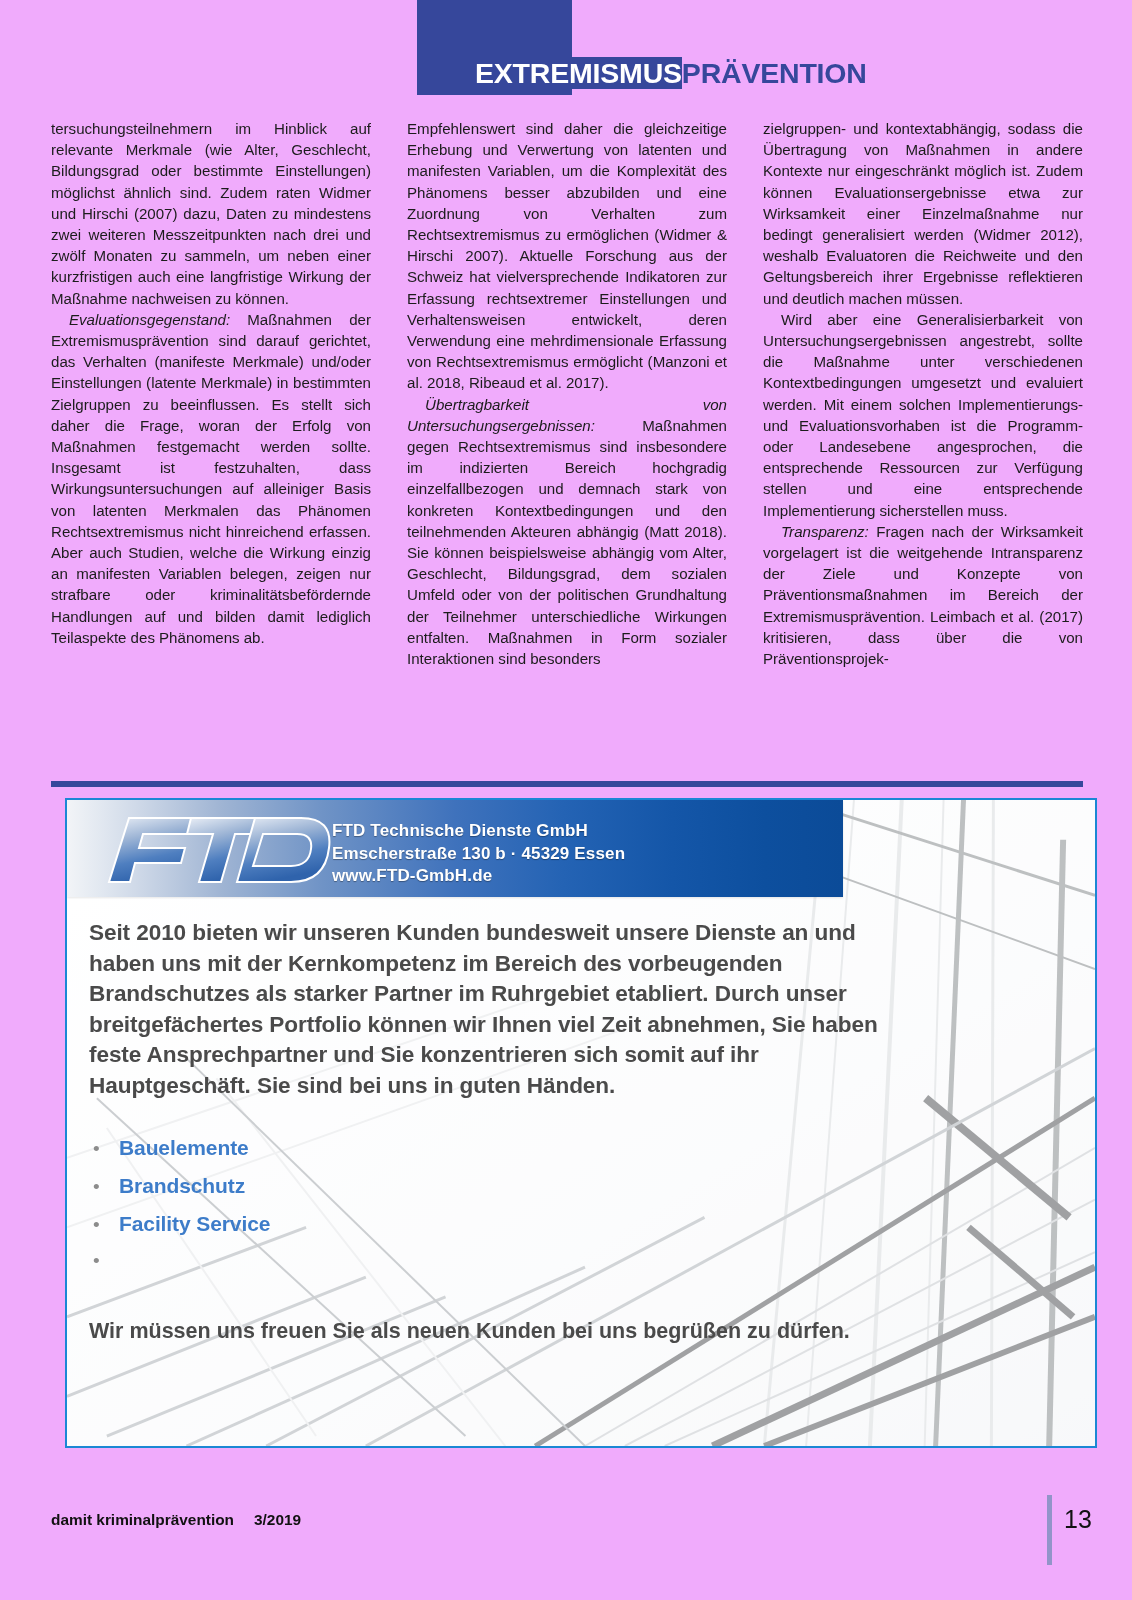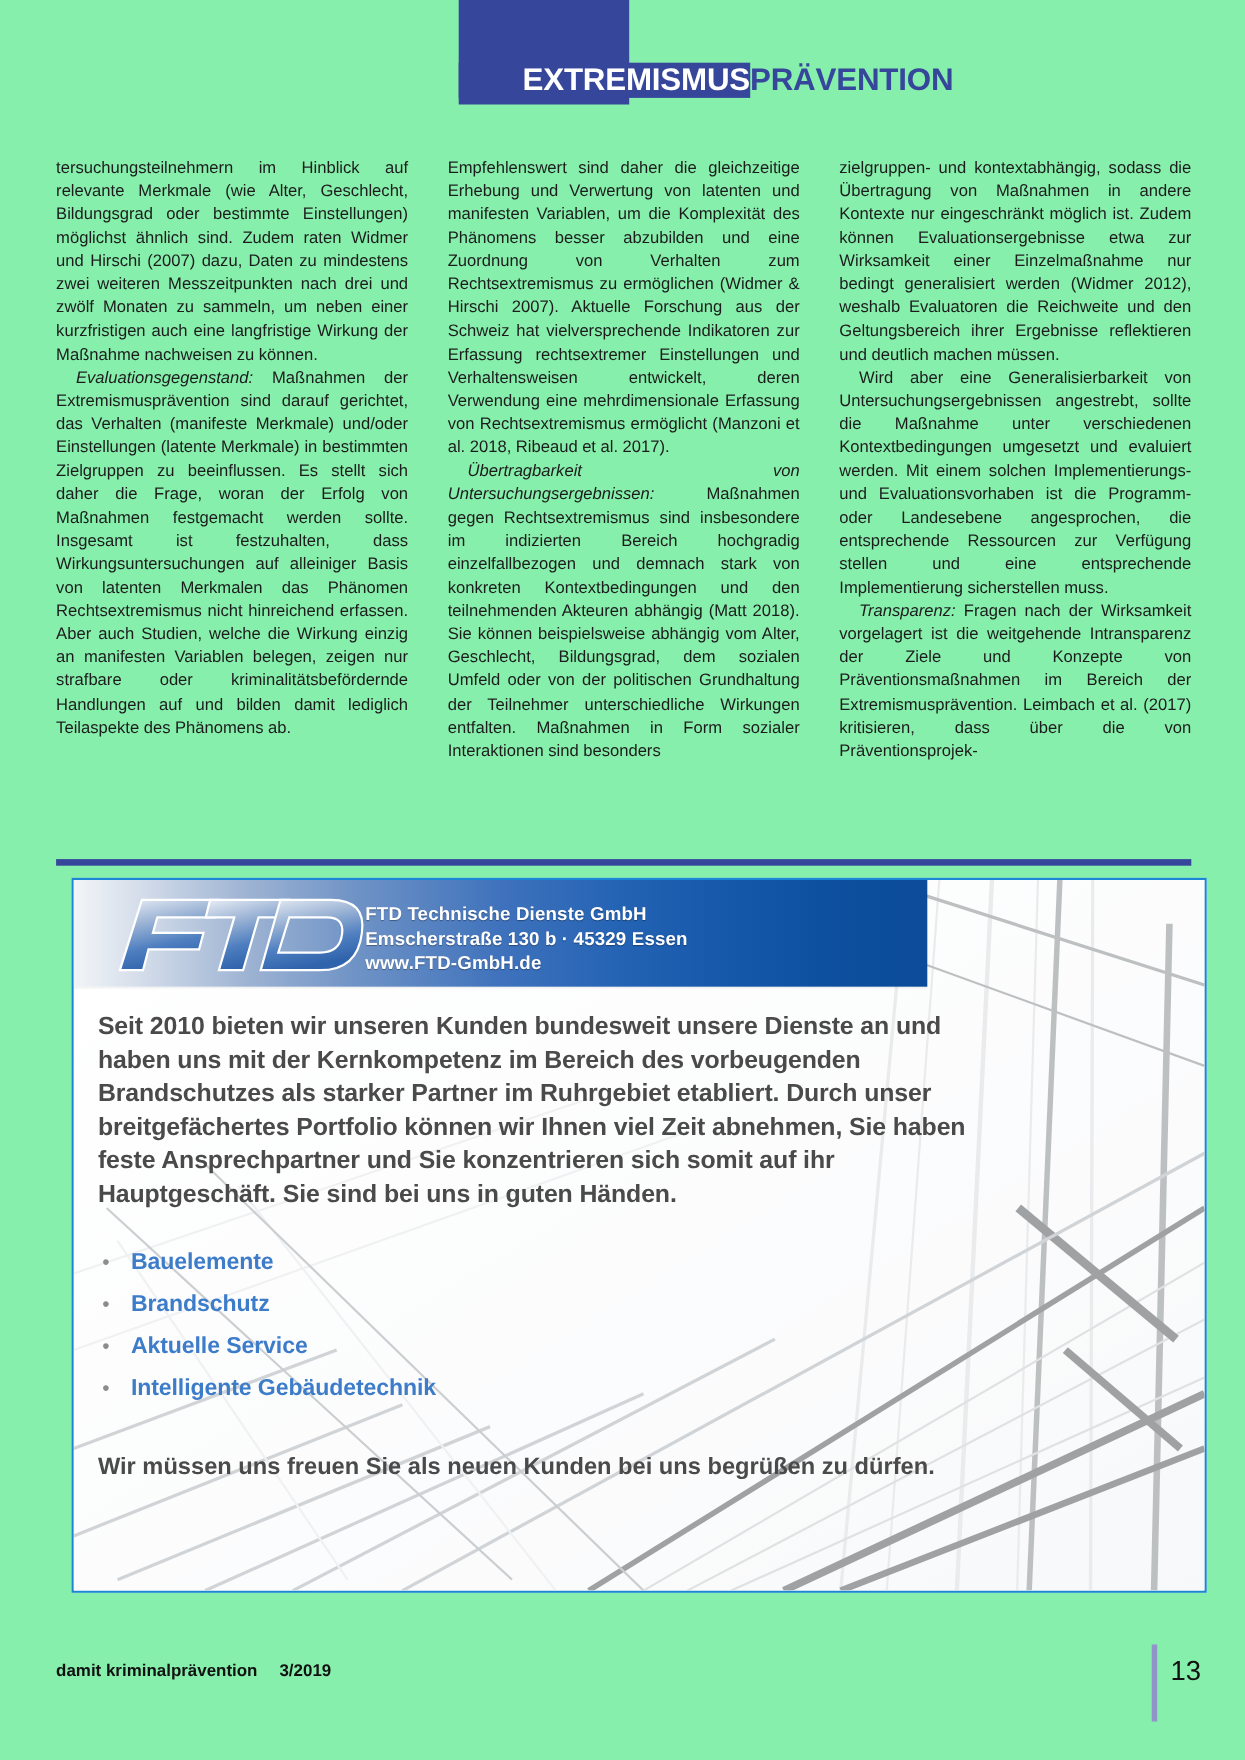--- a/index.html
+++ b/index.html
@@ -8,21 +8,21 @@
     width: 1132px;
     height: 1600px;
     background: #ffffff;
     font-family: "Liberation Sans", sans-serif;
   }
 
   .page {
     position: relative;
     width: 1132px;
     height: 1600px;
-    background: #86efac;
+    background: #f0abfc;
     overflow: hidden;
   }
 
   
   .masthead {
     position: absolute;
     left: 0; top: 0;
     width: 1132px;
     height: 100px;
   }
@@ -55,21 +55,20 @@
   }
 
   
   .columns {
     position: absolute;
     left: 51px;
     top: 118px;
     width: 1032px;
     display: flex;
     gap: 36px;
-    margin-top: 24px;
   }
   .col {
     width: 329px;
   }
   .col p {
     font-size: 15.1px;
     line-height: 21.2px;
     color: #1c1c1c;
     text-align: justify;
     hyphens: none;
@@ -350,25 +349,24 @@
         <li>
           <span class="ad-bullet">•</span>
           <span class="ad-list-label">Bauelemente</span>
         </li>
         <li>
           <span class="ad-bullet">•</span>
           <span class="ad-list-label">Brandschutz</span>
         </li>
         <li>
           <span class="ad-bullet">•</span>
-          <span class="ad-list-label">Aktuelle Service</span>
+          <span class="ad-list-label">Facility Service</span>
         </li>
         <li>
           <span class="ad-bullet">•</span>
-          <span class="ad-list-label">Intelligente Gebäudetechnik</span>
         </li>
       </ul>
 
       <div class="ad-close">Wir müssen uns freuen Sie als neuen Kunden bei uns begrüßen zu dürfen.</div>
     </div>
 
   </div>
 
   <div class="footer">
     <div class="footer-left"><span>damit kriminalprävention</span><span class="issue">3/2019</span></div>

